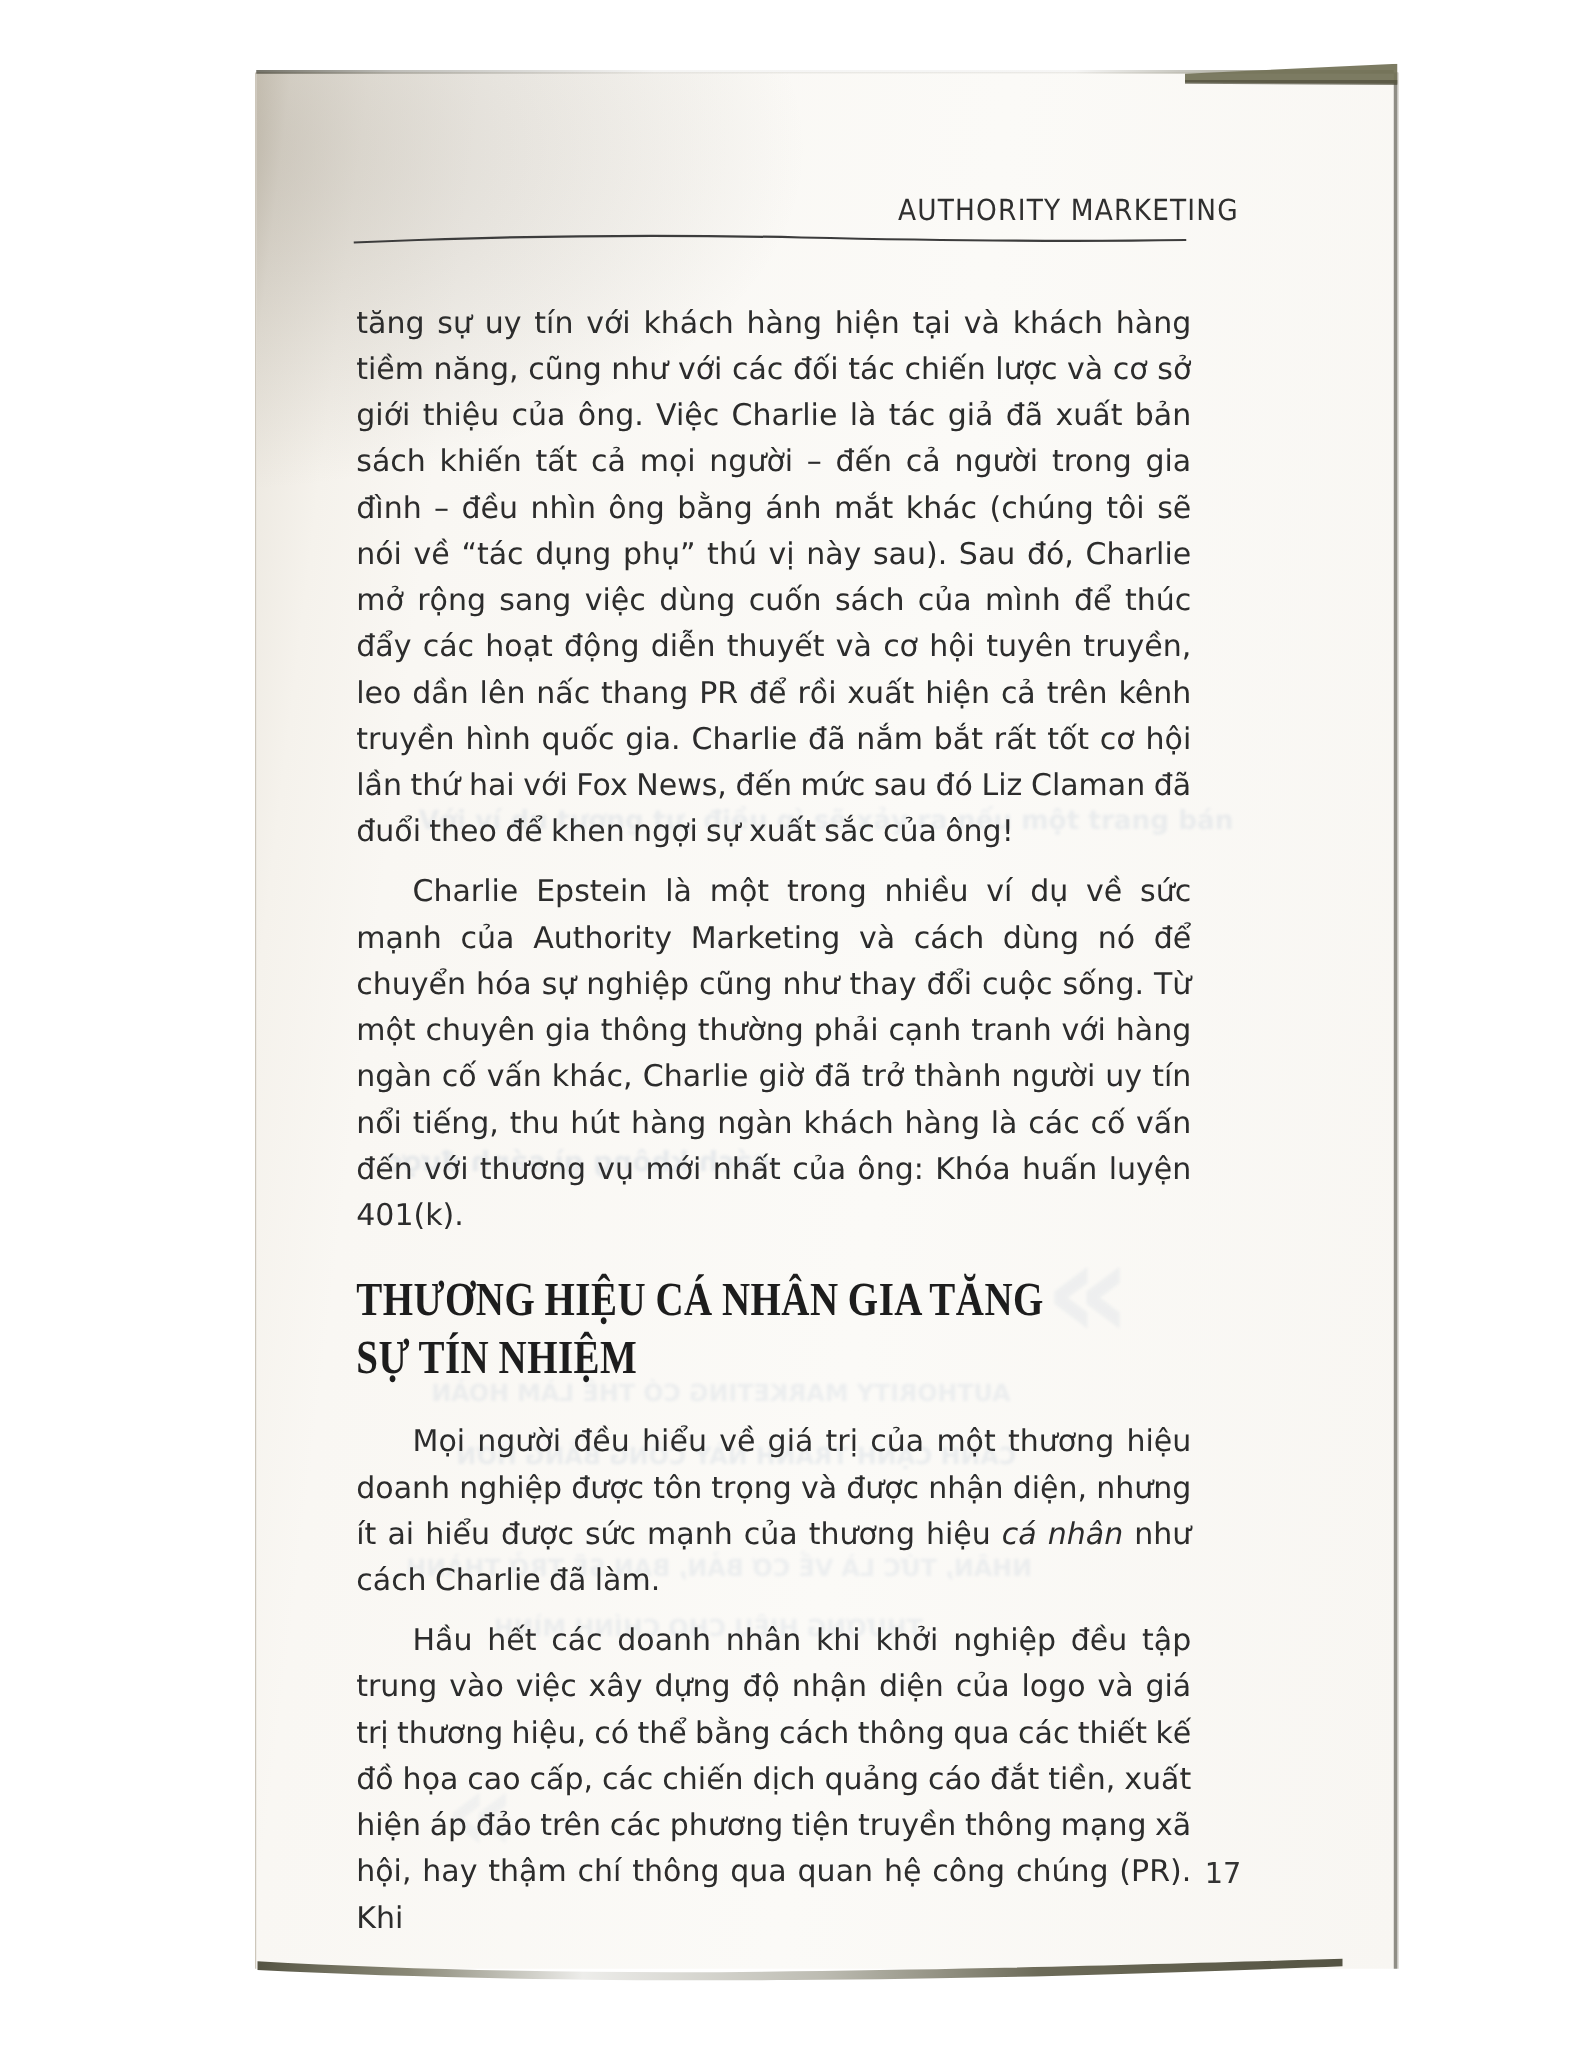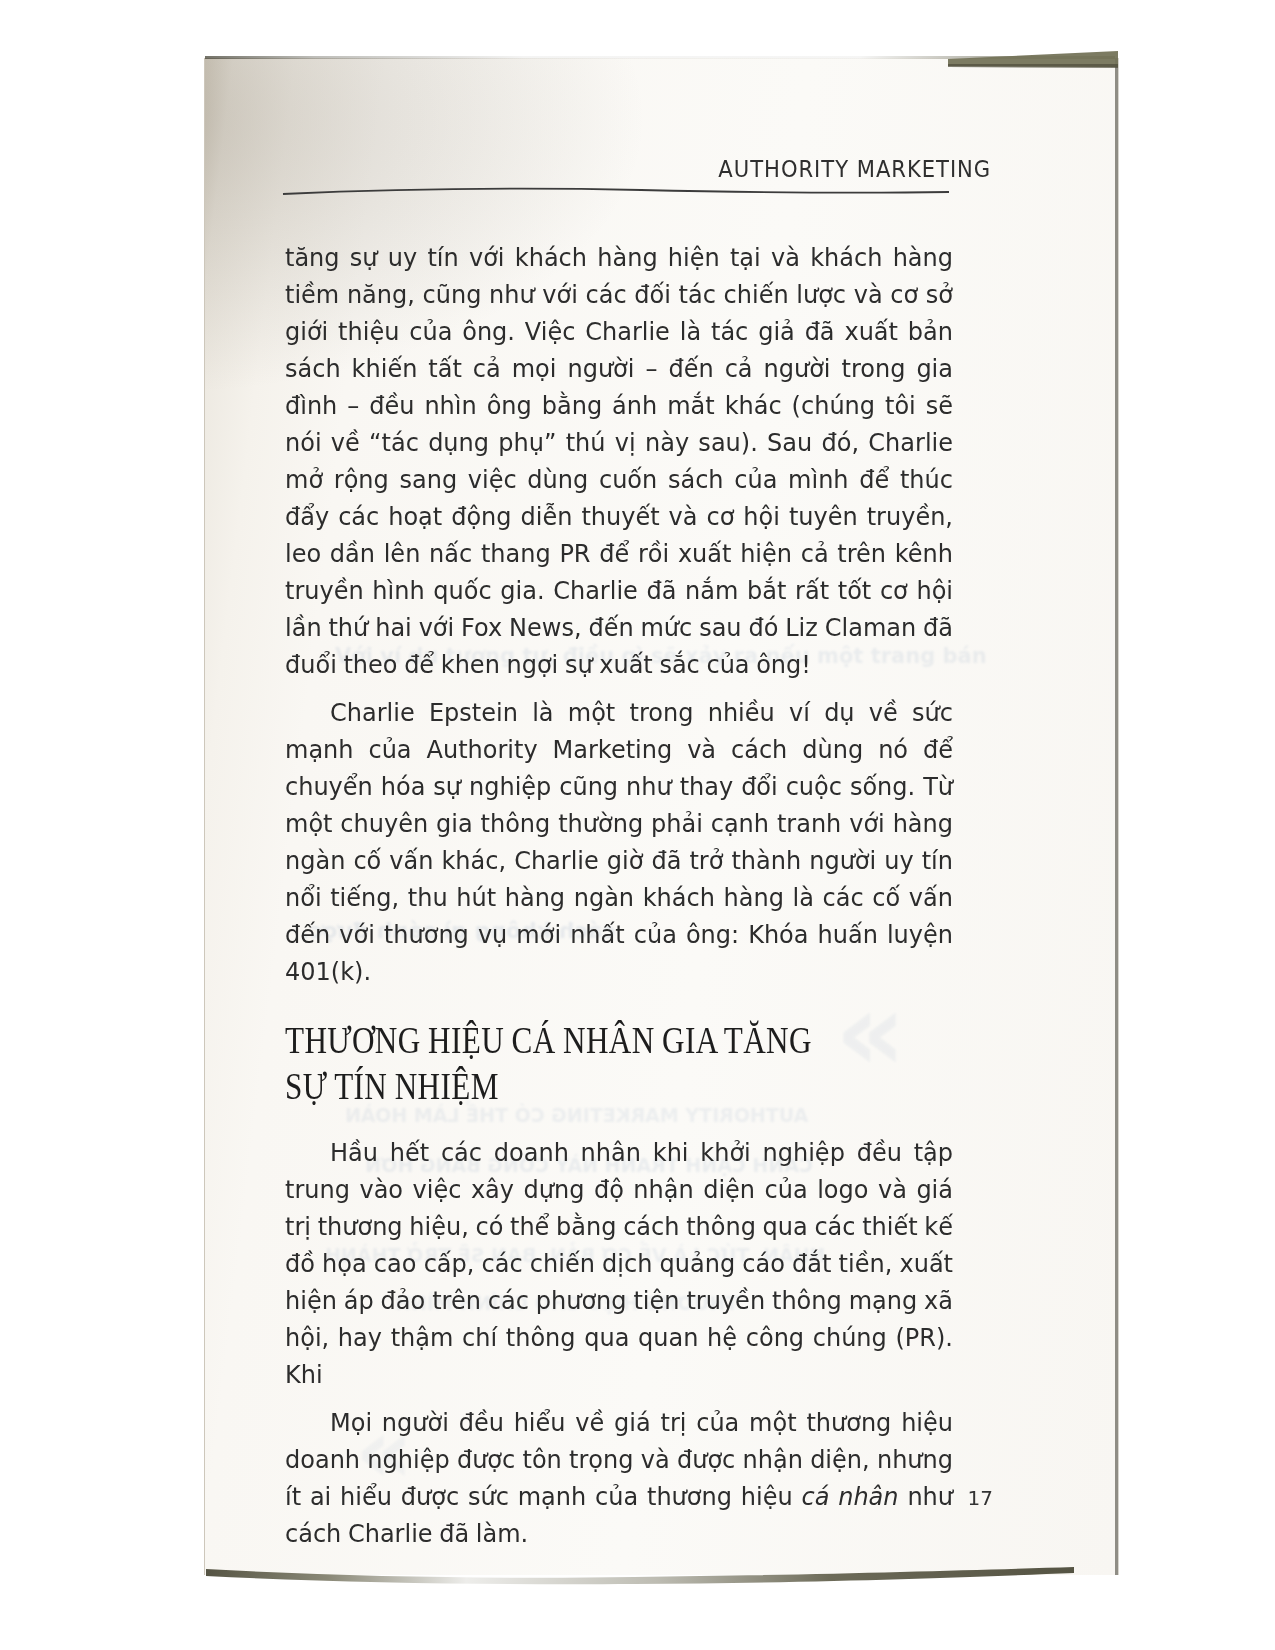--- a/index.html
+++ b/index.html
@@ -36,31 +36,31 @@
   .text-col{
     position:absolute;left:80px;top:182px;width:668px;
     font-size:24px;line-height:37px;text-align:justify;color:#2c2c2c;
     word-spacing:-1px;
   }
   .text-col p{margin:0 0 11px 0;}
   .text-col p.indent{text-indent:45px;}
   .section-heading{
     margin:26px 0 26px 0;
     font-family:"Liberation Serif","DejaVu Serif",serif;
-    font-weight:400;color:#1d1d1d;
+    font-weight:700;color:#1d1d1d;
   }
   .section-heading .hline{
     font-size:38px;line-height:46px;white-space:nowrap;
     transform:scaleX(.82);transform-origin:left center;
     letter-spacing:.5px;
   }
   .em{font-style:italic;}
   .page-number{
     position:absolute;top:1428px;right:122px;
-    font-size:20px;color:#333;margin-left:20px;
+    font-size:23px;color:#333;margin-left:20px;
   }
   
   .ghost-layer{position:absolute;inset:0;pointer-events:none;}
   .ghost{
     position:absolute;white-space:nowrap;color:#5d7da6;
     filter:blur(1.2px);font-weight:600;
   }
   .ghost.mir{transform:scaleX(-1);}
 </style>
 </head>
@@ -94,23 +94,23 @@
 
   <div class="text-col">
     <p>tăng sự uy tín với khách hàng hiện tại và khách hàng tiềm năng, cũng như với các đối tác chiến lược và cơ sở giới thiệu của ông. Việc Charlie là tác giả đã xuất bản sách khiến tất cả mọi người – đến cả người trong gia đình – đều nhìn ông bằng ánh mắt khác (chúng tôi sẽ nói về “tác dụng phụ” thú vị này sau). Sau đó, Charlie mở rộng sang việc dùng cuốn sách của mình để thúc đẩy các hoạt động diễn thuyết và cơ hội tuyên truyền, leo dần lên nấc thang PR để rồi xuất hiện cả trên kênh truyền hình quốc gia. Charlie đã nắm bắt rất tốt cơ hội lần thứ hai với Fox News, đến mức sau đó Liz Claman đã đuổi theo để khen ngợi sự xuất sắc của ông!</p>
     <p class="indent">Charlie Epstein là một trong nhiều ví dụ về sức mạnh của Authority Marketing và cách dùng nó để chuyển hóa sự nghiệp cũng như thay đổi cuộc sống. Từ một chuyên gia thông thường phải cạnh tranh với hàng ngàn cố vấn khác, Charlie giờ đã trở thành người uy tín nổi tiếng, thu hút hàng ngàn khách hàng là các cố vấn đến với thương vụ mới nhất của ông: Khóa huấn luyện 401(k).</p>
 
     <div class="section-heading">
       <div class="hline">THƯƠNG HIỆU CÁ NHÂN GIA TĂNG</div>
       <div class="hline">SỰ TÍN NHIỆM</div>
     </div>
 
+    <p class="indent"><span>Mọi người đều hiểu về giá trị của một thương hiệu doanh nghiệp được tôn trọng và được nhận diện, nhưng ít ai hiểu được sức mạnh của thương hiệu </span><span class="em">cá nhân</span><span> như cách Charlie đã làm.</span></p>
+
     <p class="indent">Hầu hết các doanh nhân khi khởi nghiệp đều tập trung vào việc xây dựng độ nhận diện của logo và giá trị thương hiệu, có thể bằng cách thông qua các thiết kế đồ họa cao cấp, các chiến dịch quảng cáo đắt tiền, xuất hiện áp đảo trên các phương tiện truyền thông mạng xã hội, hay thậm chí thông qua quan hệ công chúng (PR). Khi</p>
-
-    <p class="indent"><span>Mọi người đều hiểu về giá trị của một thương hiệu doanh nghiệp được tôn trọng và được nhận diện, nhưng ít ai hiểu được sức mạnh của thương hiệu </span><span class="em">cá nhân</span><span> như cách Charlie đã làm.</span></p>
   </div>
 
   <div class="page-number">17</div>
 
   <svg class="bottom-strip" viewBox="0 0 872 30" preserveAspectRatio="none">
     <defs>
       <linearGradient id="bstrip" x1="0" y1="0" x2="1" y2="0">
         <stop offset="0" stop-color="#4c4b3a" stop-opacity="0.95"></stop>
         <stop offset="0.14" stop-color="#6c6a54" stop-opacity="0.8"></stop>
         <stop offset="0.30" stop-color="#6c6a54" stop-opacity="0.12"></stop>

